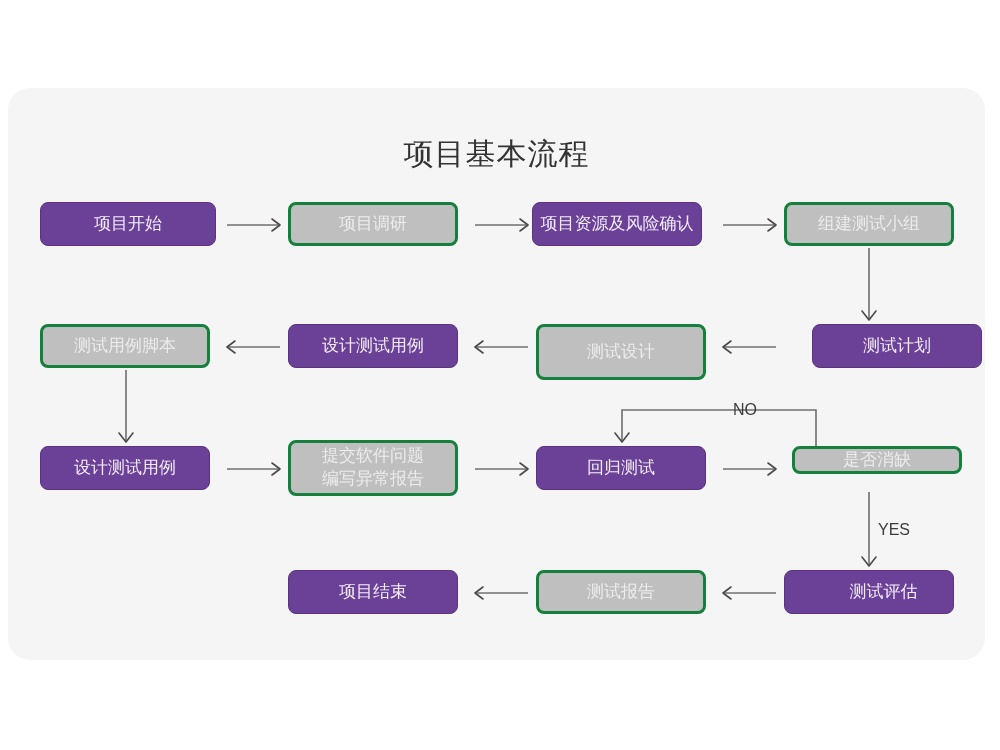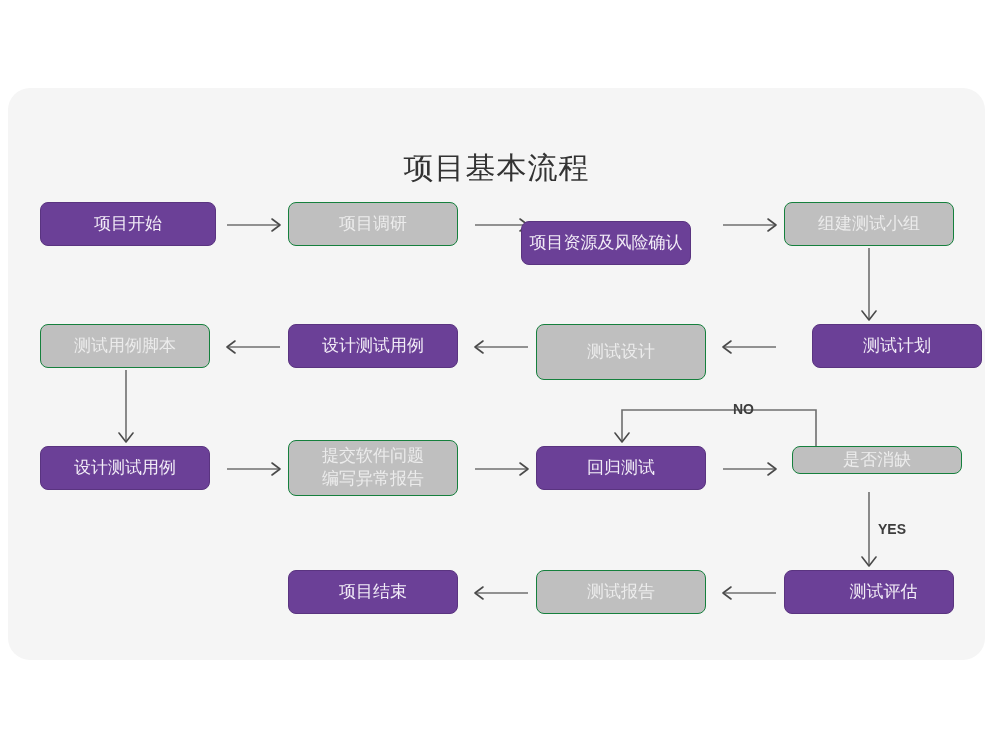--- a/index.html
+++ b/index.html
@@ -11,21 +11,21 @@
   }
   #card {
     position:absolute;
     left:8px; top:88px;
     width:977px; height:572px;
     background:#f5f5f5;
     border-radius:22px;
   }
   #title {
     position:absolute;
-    left:0; top:60px;
+    left:0; top:46px;
     width:977px;
     text-align:center;
     font-size:30px;
     color:#333333;
     letter-spacing:1px;
     font-weight:400;
   }
   .stage {
     position:absolute;
     display:flex;
@@ -38,36 +38,35 @@
     white-space:pre-line;
     user-select:none;
   }
   .stage.purple {
     background:#6b4097;
     border:1px solid #5a3480;
     color:#f2ecf7;
   }
   .stage.gray {
     background:#bfbfbf;
-    border:1px solid #15803d;
+    border:3px solid #15803d;
     color:#ececec;
   }
   svg#wires {
     position:absolute;
     left:0; top:0;
     width:977px; height:572px;
     pointer-events:none;
   }
   .wire { stroke:#6f6f6f; stroke-width:1.6; fill:none; }
   .wirehead { stroke:#4a4a4a; stroke-width:1.6; fill:none; stroke-linecap:round; stroke-linejoin:round; }
   .edge-label {
     position:absolute;
-    font-size:14px;
+    font-size:16px;
     color:#3d3d3d;
-    font-weight:bold;
   }
 </style>
 </head>
 <body>
 
 <div id="card">
 
   <div id="title">项目基本流程</div>
 
   <svg id="wires" viewBox="0 0 977 572">
@@ -141,21 +140,21 @@
     </g>
   </svg>
 
   <div class="edge-label" style="left:725px; top:313px;">NO</div>
   <div class="edge-label" style="left:870px; top:433px;">YES</div>
 
   <div class="stage purple" style="left:32px; top:114px; width:176px; height:44px;">项目开始</div>
 
   <div class="stage gray" style="left:280px; top:114px; width:170px; height:44px;">项目调研</div>
 
-  <div class="stage purple" style="left:513px; top:114px; width:170px; height:44px;margin-top:19px;">项目资源及风险确认</div>
+  <div class="stage purple" style="left:524px; top:114px; width:170px; height:44px;">项目资源及风险确认</div>
 
   <div class="stage gray" style="left:776px; top:114px; width:170px; height:44px;">组建测试小组</div>
 
   <div class="stage gray" style="left:32px; top:236px; width:170px; height:44px;">测试用例脚本</div>
 
   <div class="stage purple" style="left:280px; top:236px; width:170px; height:44px;">设计测试用例</div>
 
   <div class="stage gray" style="left:528px; top:236px; width:170px; height:56px;">测试设计</div>
 
   <div class="stage purple" style="left:804px; top:236px; width:170px; height:44px;">测试计划</div>

